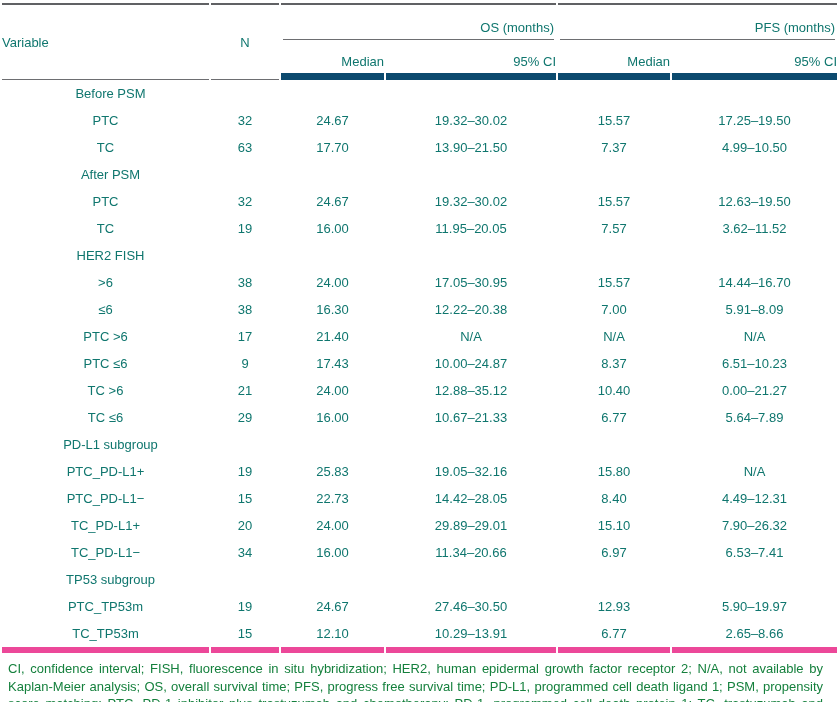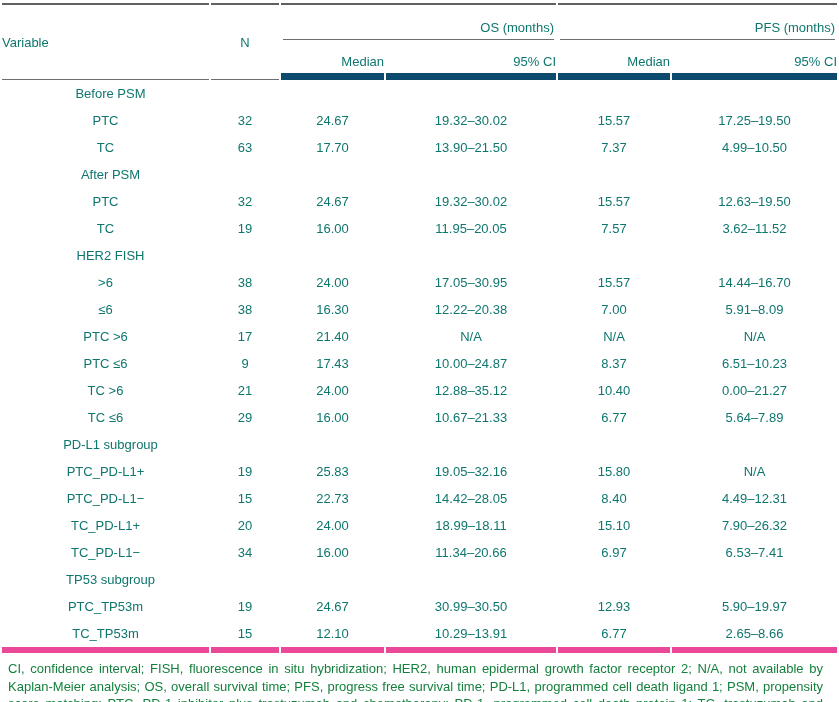--- a/index.html
+++ b/index.html
@@ -248,21 +248,21 @@
         <td class="num">15</td>
         <td class="num">22.73</td>
         <td class="num">14.42–28.05</td>
         <td class="num">8.40</td>
         <td class="num">4.49–12.31</td>
       </tr>
       <tr>
         <td class="var">TC_PD-L1+</td>
         <td class="num">20</td>
         <td class="num">24.00</td>
-        <td class="num">18.99–18.11</td>
+        <td class="num">29.89–29.01</td>
         <td class="num">15.10</td>
         <td class="num">7.90–26.32</td>
       </tr>
       <tr>
         <td class="var">TC_PD-L1−</td>
         <td class="num">34</td>
         <td class="num">16.00</td>
         <td class="num">11.34–20.66</td>
         <td class="num">6.97</td>
         <td class="num">6.53–7.41</td>
@@ -272,21 +272,21 @@
         <td class="num"></td>
         <td class="num"></td>
         <td class="num"></td>
         <td class="num"></td>
         <td class="num"></td>
       </tr>
       <tr>
         <td class="var">PTC_TP53m</td>
         <td class="num">19</td>
         <td class="num">24.67</td>
-        <td class="num">30.99–30.50</td>
+        <td class="num">27.46–30.50</td>
         <td class="num">12.93</td>
         <td class="num">5.90–19.97</td>
       </tr>
       <tr class="lastrow">
         <td class="var">TC_TP53m</td>
         <td class="num">15</td>
         <td class="num">12.10</td>
         <td class="num">10.29–13.91</td>
         <td class="num">6.77</td>
         <td class="num">2.65–8.66</td>

